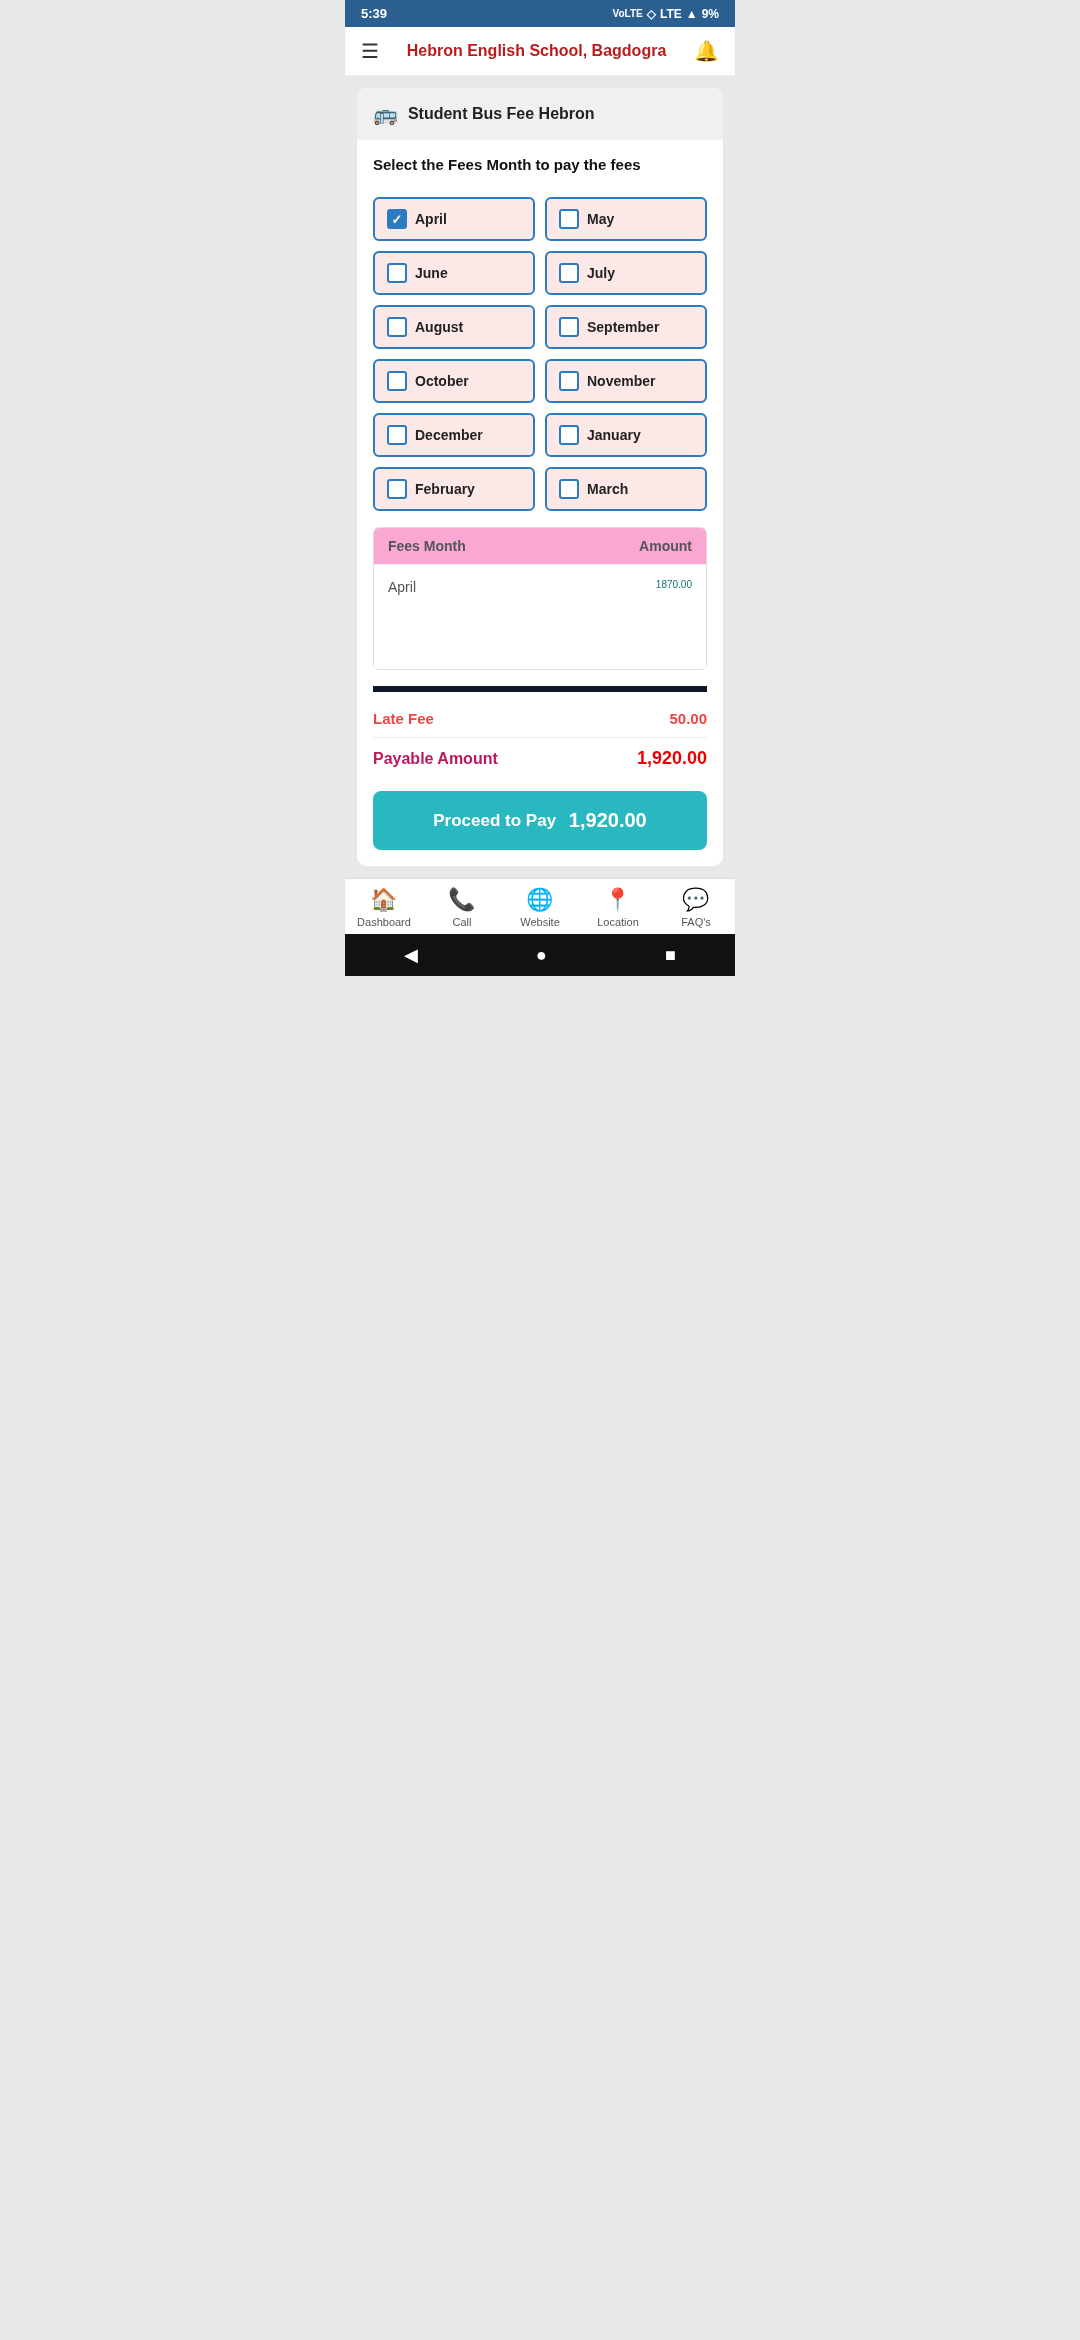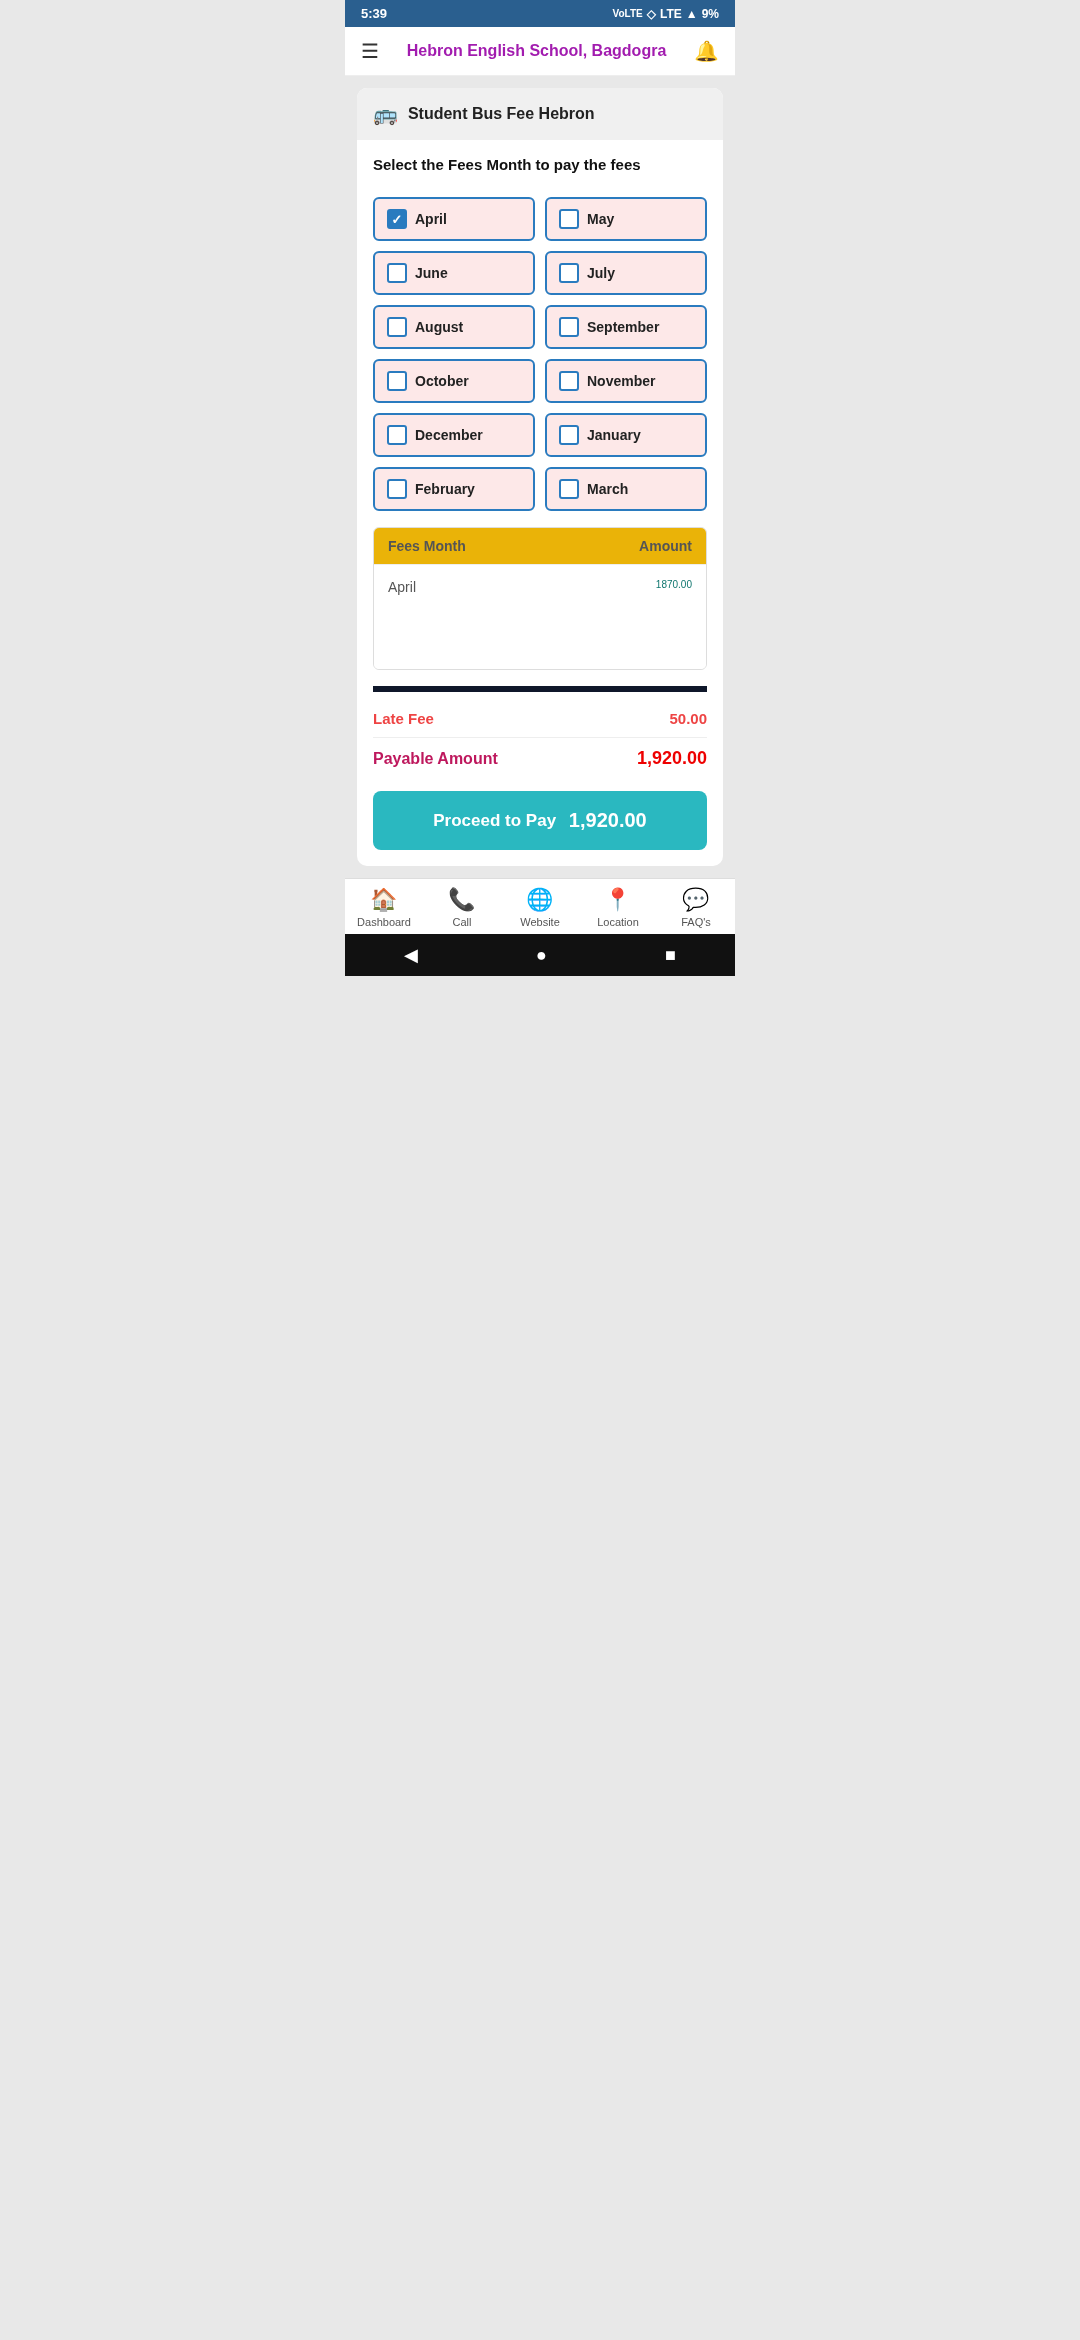--- a/index.html
+++ b/index.html
@@ -36,21 +36,21 @@
     
     .header {
       background: white;
       display: flex;
       align-items: center;
       justify-content: space-between;
       padding: 12px 16px;
       border-bottom: 1px solid #eee;
     }
     .header-title {
-      color: #a21caf;
+      color: #b91c1c;
       font-size: 16px;
       font-weight: 700;
       text-align: center;
       flex: 1;
     }
     .hamburger-icon, .bell-icon {
       font-size: 20px;
       color: #333;
       cursor: pointer;
     }
@@ -143,21 +143,21 @@
 
     
     .fees-table {
       border: 1px solid #ddd;
       border-radius: 6px;
       overflow: hidden;
       margin-bottom: 16px;
     }
 
     .fees-table-header {
-      background: #eab308;
+      background: #f9a8d4;
       display: flex;
       justify-content: space-between;
       padding: 10px 14px;
     }
 
     .fees-table-header span {
       font-size: 14px;
       font-weight: 600;
       color: #555;
     }

